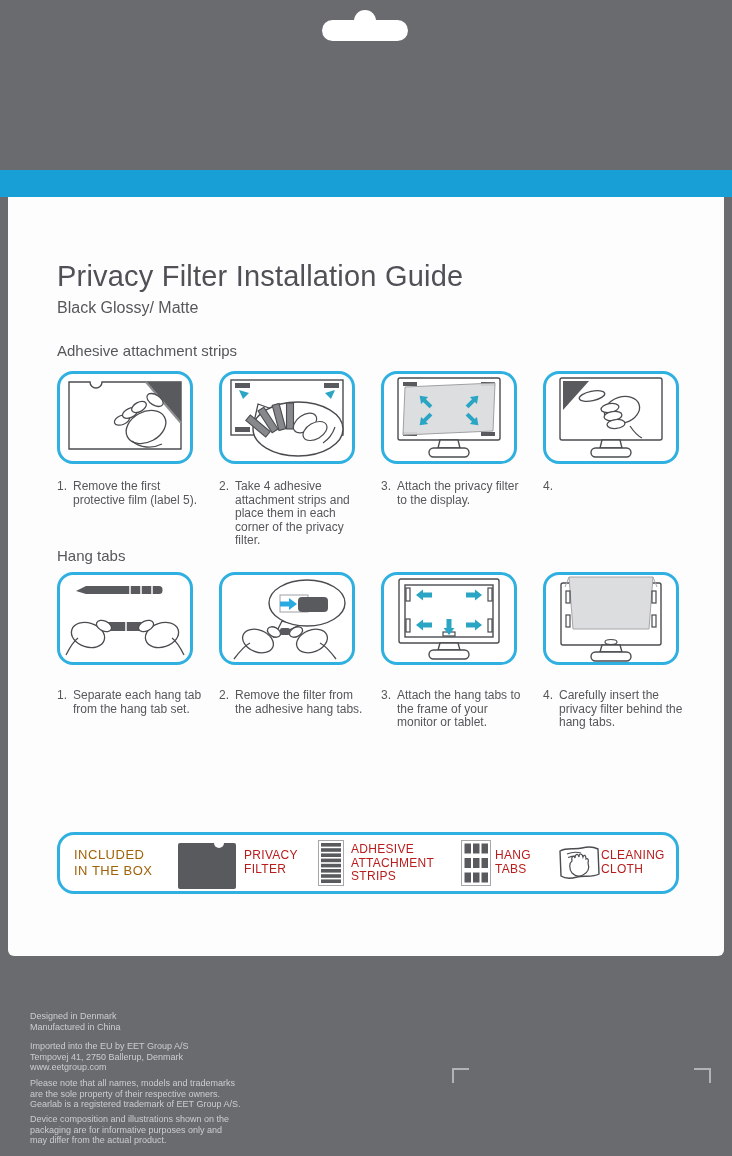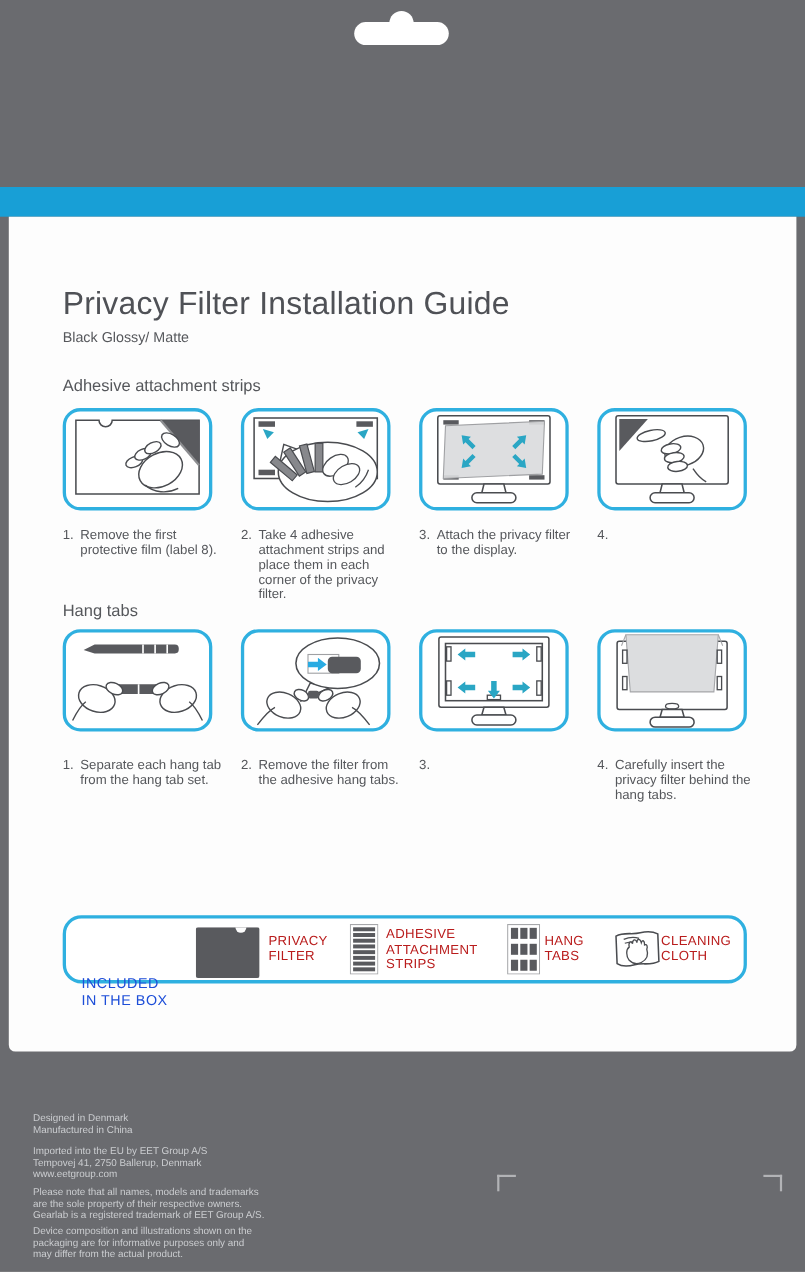--- a/index.html
+++ b/index.html
@@ -6,30 +6,30 @@
   .page{position:relative;width:732px;height:1156px;background:#6a6b6f;overflow:hidden;
         font-family:"Liberation Sans",sans-serif;}
   
   .hang-hole{position:absolute;left:322px;top:20px;width:86px;height:21px;background:#fff;border-radius:11px;}
   .hang-hole::before{content:"";position:absolute;left:32px;top:-10px;width:22px;height:22px;border-radius:50%;background:#fff;}
   
   .stripe{position:absolute;left:0;top:170px;width:732px;height:27px;background:#189fd6;}
   
   .card{position:absolute;left:8px;top:197px;width:716px;height:759px;background:#fdfdfd;border-radius:0 0 6px 6px;}
   .title{position:absolute;left:57px;top:260px;margin:0;font-size:29px;font-weight:400;color:#4f5156;letter-spacing:.2px;}
-  .subtitle{position:absolute;left:57px;top:299px;font-size:13px;color:#55575b;}
+  .subtitle{position:absolute;left:57px;top:299px;font-size:16px;color:#55575b;}
   .sec-h{position:absolute;left:57px;font-size:15px;color:#55575b;}
   .panel{position:absolute;width:136px;height:93px;background:#fff;border:3px solid #2fb0e0;border-radius:16px;box-sizing:border-box;overflow:hidden;}
   .panel svg{display:block;}
   .cap{position:absolute;width:150px;display:flex;font-size:12px;line-height:13.5px;color:#55575b;}
   .cap .num{width:16px;flex:none;}
   .cap .txt{width:130px;}
   
   .inc{position:absolute;left:57px;top:832px;width:622px;height:62px;background:#fff;border:3px solid #2fb0e0;border-radius:17px;box-sizing:border-box;}
-  .inc .lbl{position:absolute;left:14px;top:12px;font-size:13px;line-height:16px;letter-spacing:.5px;color:#1d4ed8;white-space:pre-line;margin-top:39px;}
+  .inc .lbl{position:absolute;left:14px;top:12px;font-size:13px;line-height:16px;letter-spacing:.5px;color:#a16207;white-space:pre-line;}
   .inc .item-label{position:absolute;font-size:12px;line-height:13.5px;letter-spacing:.3px;color:#b91c1c;white-space:pre-line;}
   .inc .icon{position:absolute;}
   
   .fp{position:absolute;left:30px;font-size:9px;line-height:10.5px;color:#cbcdd0;white-space:pre-line;}
   .bracket{position:absolute;width:15px;height:13px;}
   .bracket.l{left:452px;top:1068px;border-left:2px solid #b2b3b6;border-top:2px solid #b2b3b6;}
   .bracket.r{left:694px;top:1068px;border-right:2px solid #b2b3b6;border-top:2px solid #b2b3b6;}
 </style>
 </head>
 <body>
@@ -135,21 +135,21 @@
         <ellipse cx="64" cy="34" rx="9" ry="4.5" transform="rotate(-10 64 34)"></ellipse>
         <ellipse cx="67" cy="42" rx="9" ry="4.5" transform="rotate(-8 67 42)"></ellipse>
         <ellipse cx="70" cy="50" rx="9" ry="4.5" transform="rotate(-6 70 50)"></ellipse>
         <path d="M84,52 C88,58 92,62 96,64" fill="none"></path>
       </g>
     </svg>
   </div>
 
   <div class="cap" style="left:57px;top:480px">
     <span class="num">1.</span>
-    <span class="txt">Remove the first protective film (label 8).</span>
+    <span class="txt">Remove the first protective film (label 5).</span>
   </div>
   <div class="cap" style="left:219px;top:480px">
     <span class="num">2.</span>
     <span class="txt">Take 4 adhesive attachment strips and place them in each corner of the privacy filter.</span>
   </div>
   <div class="cap" style="left:381px;top:480px">
     <span class="num">3.</span>
     <span class="txt">Attach the privacy filter to the display.</span>
   </div>
   <div class="cap" style="left:543px;top:480px">
@@ -257,20 +257,21 @@
   <div class="cap" style="left:57px;top:689px">
     <span class="num">1.</span>
     <span class="txt">Separate each hang tab from the hang tab set.</span>
   </div>
   <div class="cap" style="left:219px;top:689px">
     <span class="num">2.</span>
     <span class="txt">Remove the filter from the adhesive hang tabs.</span>
   </div>
   <div class="cap" style="left:381px;top:689px">
     <span class="num">3.</span>
+    <span class="txt">Attach the hang tabs to the frame of your monitor or tablet.</span>
   </div>
   <div class="cap" style="left:543px;top:689px">
     <span class="num">4.</span>
     <span class="txt">Carefully insert the privacy filter behind the hang tabs.</span>
   </div>
 
   <div class="inc">
     <div class="lbl">INCLUDED
 IN THE BOX</div>
 

